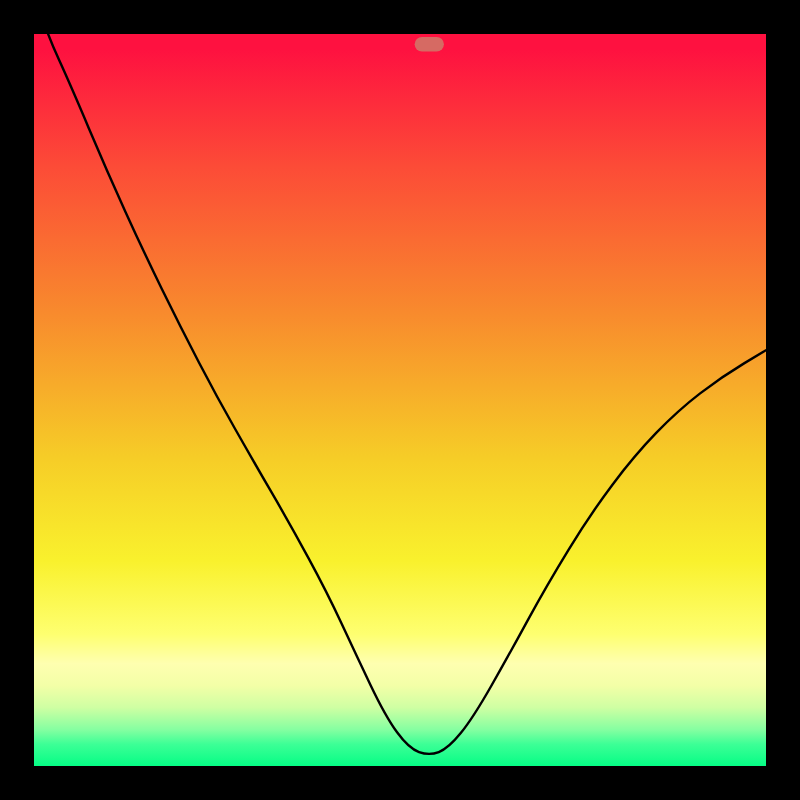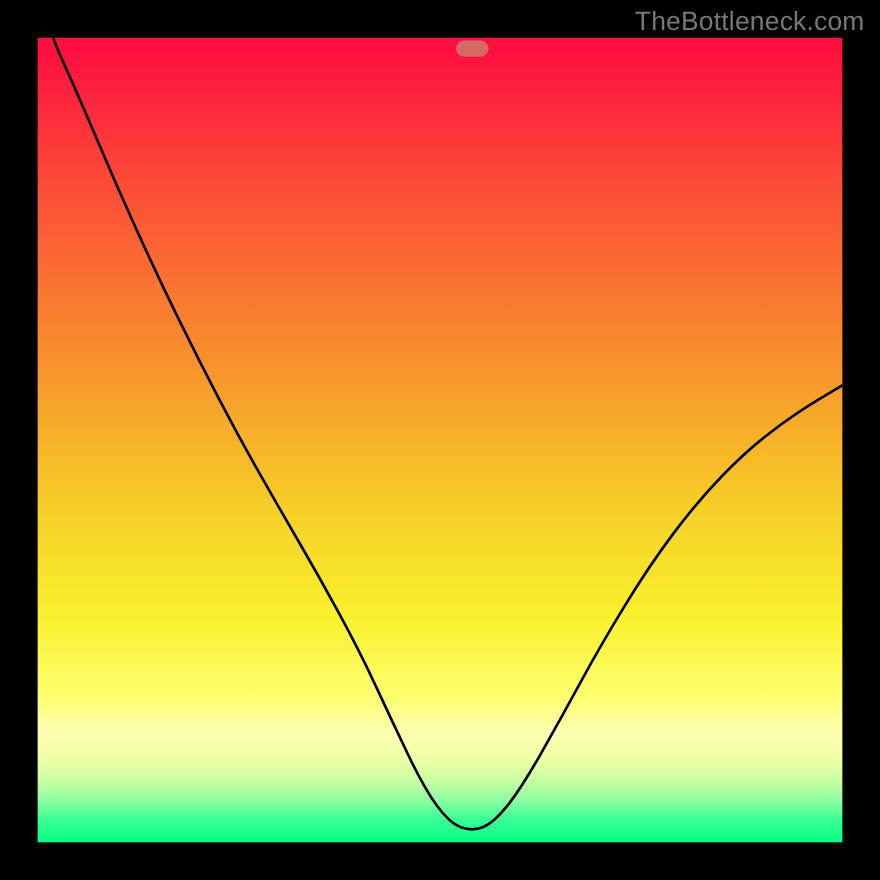--- a/index.html
+++ b/index.html
@@ -70,21 +70,20 @@
     stroke: #000000;
     stroke-width: 2.4;
     stroke-linejoin: round;
     stroke-linecap: round;
   }
 </style>
 </head>
 <body>
 
 <div class="frame">
-  <div class="attribution">TheBottleneck.com</div>
 
   <div class="plot">
     <div class="gradient"></div>
 
     <svg class="overlay" viewBox="0 0 732 732" preserveAspectRatio="none">
       <rect class="marker" id="marker-rect" rx="7.32" ry="7.32" x="380.64" y="2.93" width="29.28" height="14.64"></rect>
       <path class="curve" id="curve-path" d="M 0.00 -43.92 Q 0.00 -43.92 6.59 -21.96 Q 13.18 0.00 24.89 25.62 Q 36.60 51.24 54.90 94.43 Q 73.20 137.62 91.50 177.88 Q 109.80 218.14 128.10 255.47 Q 146.40 292.80 164.70 327.94 Q 183.00 363.07 201.30 395.28 Q 219.60 427.49 237.90 458.96 Q 256.20 490.44 274.50 524.11 Q 292.80 557.78 307.44 589.26 Q 322.08 620.74 336.72 651.48 Q 351.36 682.22 363.07 698.33 Q 374.78 714.43 385.03 718.09 Q 395.28 721.75 404.80 718.09 Q 414.31 714.43 426.76 699.06 Q 439.20 683.69 457.50 651.48 Q 475.80 619.27 494.10 585.60 Q 512.40 551.93 534.36 516.06 Q 556.32 480.19 578.28 450.91 Q 600.24 421.63 622.20 398.94 Q 644.16 376.25 666.12 359.41 Q 688.08 342.58 710.04 329.40 T 732.00 316.22"></path>
     </svg>
   </div>
 </div>

